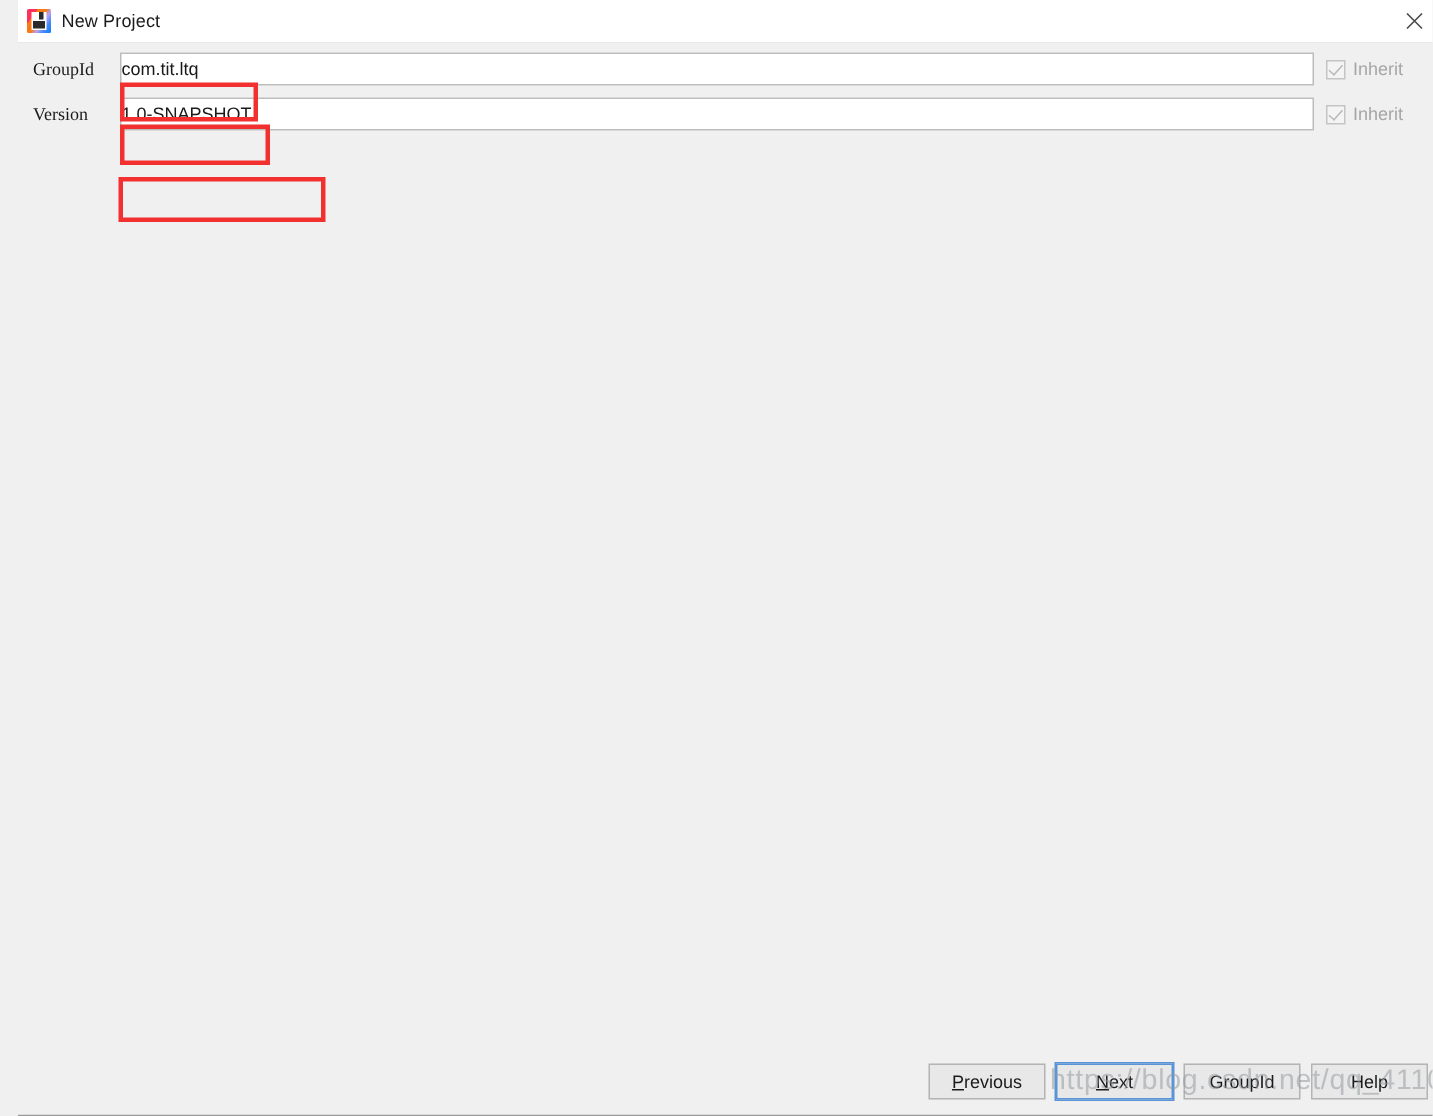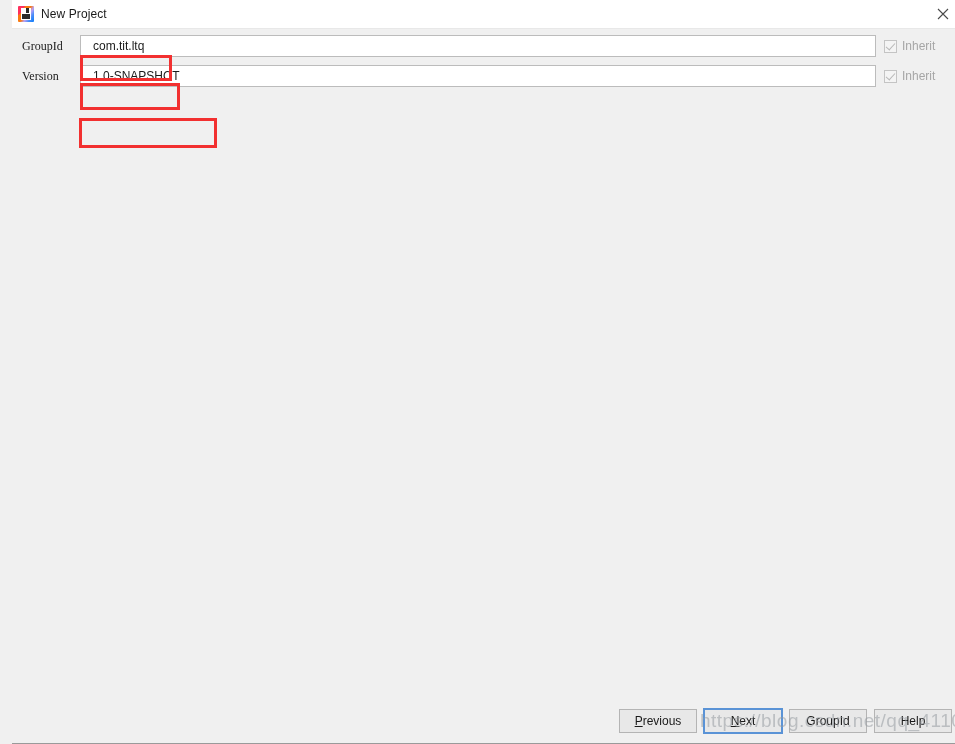--- a/index.html
+++ b/index.html
@@ -113,21 +113,21 @@
   }
   .form-row .field {
     flex: 1 1 auto;
     height: 22px;
     box-sizing: border-box;
     background: #ffffff;
     border: 1px solid #bcbcbc;
     font-family: "Liberation Sans", sans-serif;
     font-size: 12px;
     color: #1a1a1a;
-    padding: 0 12px;
+    padding: 0 0;
     outline: none;
     margin-right: 8px;
     line-height: 20px;
   }
   .form-row .field.focused {
     border: 1px solid #4a90d9;
     box-shadow: 0 0 0 1px #7bb3e8 inset;
   }
   .inherit-box {
     width: 74px;

